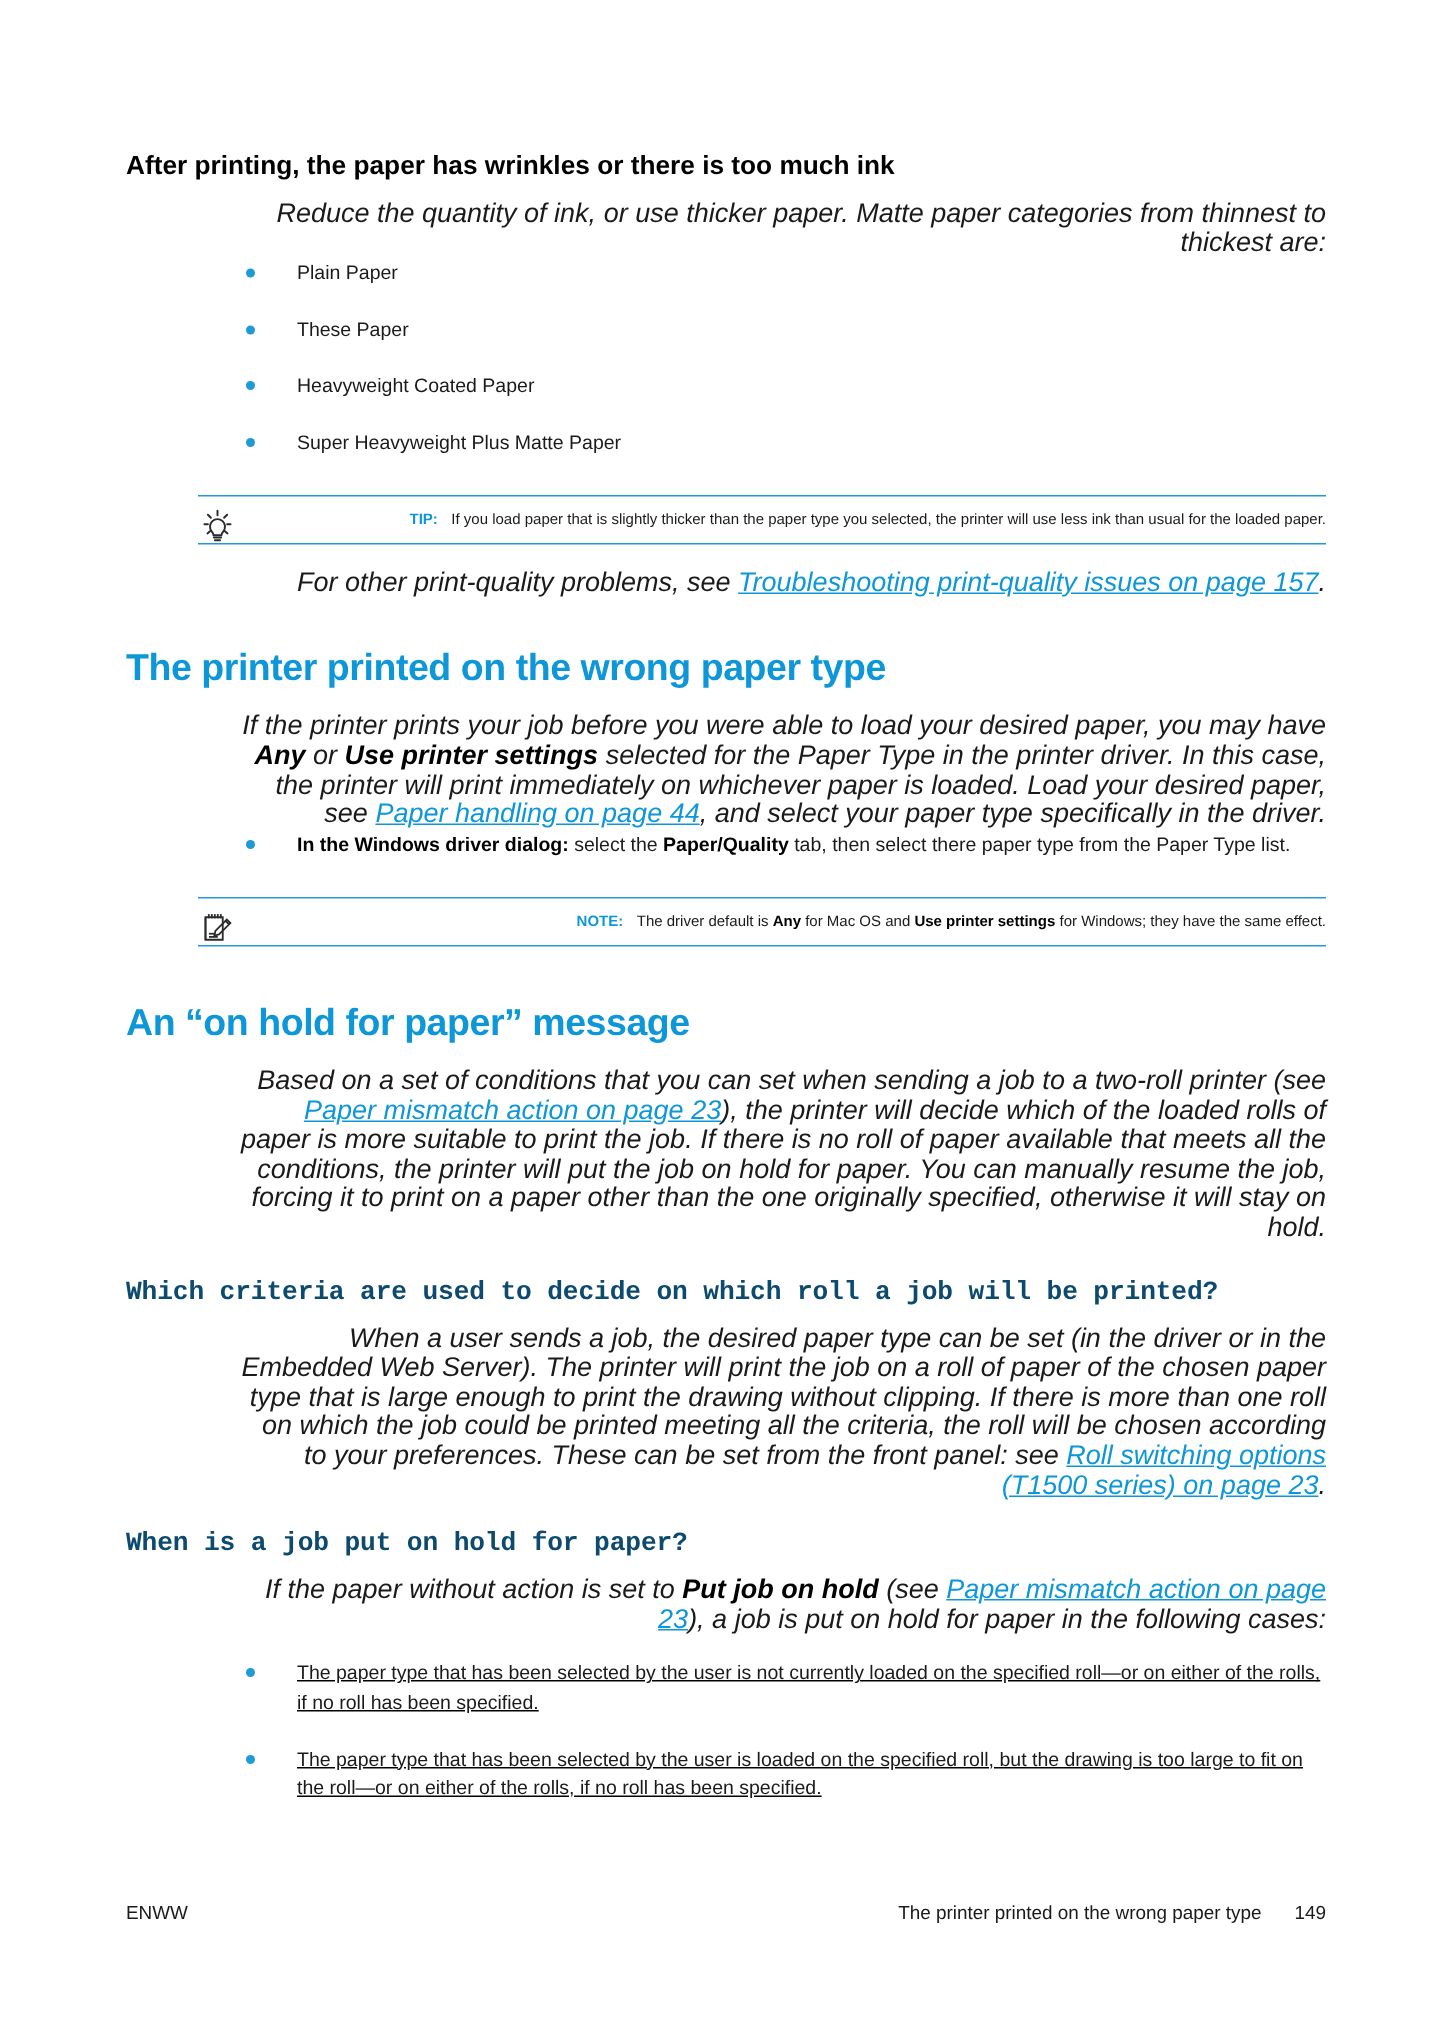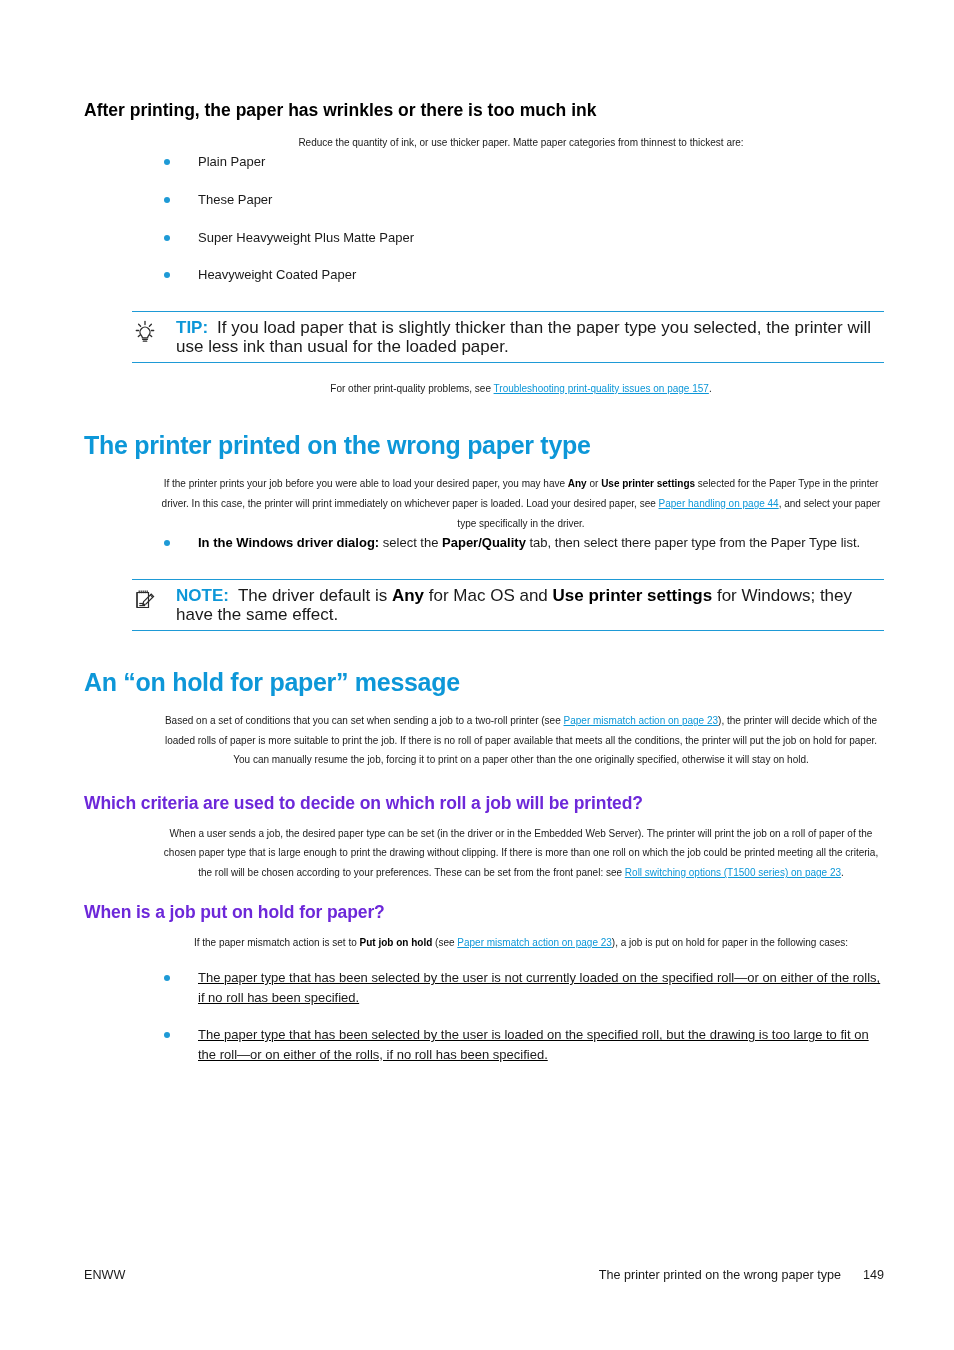--- a/index.html
+++ b/index.html
@@ -36,37 +36,39 @@
     line-height: 30px;
     font-weight: bold;
     color: #0d97d8;
     margin: 0 0 14px 0;
     letter-spacing: -0.3px;
   }
   h2.sub-title {
     font-size: 17.5px;
     line-height: 22px;
     font-weight: bold;
-    color: #6d28d9;
+    color: #0c4a6e;
     margin: 0 0 10px 0;
     letter-spacing: -0.1px;
+    font-family: Liberation Mono, monospace;
   }
   .spacer-h1 { height: 26px; }
 
   
   .body-block {
     margin-left: 74px;
     width: 726px;
   }
   p.para {
-    font-size: 10px;
+    font-size: 18px;
     line-height: 19.6px;
     margin: 0 0 14px 0;
     color: #1a1a1a;
-    text-align: center;
+    text-align: right;
+    font-style: italic;
   }
   p.para:last-child { margin-bottom: 0; }
 
   b, strong { font-weight: bold; color: #000; }
 
   a.xref {
     color: #0d97d8;
     text-decoration: underline;
     text-underline-offset: 1px;
   }
@@ -110,23 +112,24 @@
   }
   .callout .co-icon {
     position: absolute;
     left: 0;
     top: 7px;
     width: 26px;
     height: 26px;
   }
   .callout .co-text {
     margin-left: 44px;
-    font-size: 17px;
+    font-size: 10px;
     line-height: 19.6px;
     color: #1a1a1a;
+    text-align: right;
   }
   .callout .co-label {
     color: #0d97d8;
     font-weight: bold;
     margin-right: 9px;
   }
 
   
   .footer {
     position: absolute;
@@ -160,25 +163,25 @@
       <li>
         <span class="bullet"></span>
         <span>Plain Paper</span>
       </li>
       <li>
         <span class="bullet"></span>
         <span>These Paper</span>
       </li>
       <li>
         <span class="bullet"></span>
+        <span>Heavyweight Coated Paper</span>
+      </li>
+      <li>
+        <span class="bullet"></span>
         <span>Super Heavyweight Plus Matte Paper</span>
-      </li>
-      <li>
-        <span class="bullet"></span>
-        <span>Heavyweight Coated Paper</span>
       </li>
     </ul>
 
     <div style="height:20px;"></div>
 
     <div class="callout">
       <span class="co-icon">
         <svg width="26" height="26" viewBox="0 0 26 26" aria-hidden="true">
           <g stroke="#2b2b2b" stroke-width="1.3" fill="none" stroke-linecap="round">
             <line x1="13" y1="2.5" x2="13" y2="5.5"></line>
@@ -259,21 +262,21 @@
 
     <div class="body-block">
       <p class="para"><span>When a user sends a job, the desired paper type can be set (in the driver or in the Embedded Web Server). The printer will print the job on a roll of paper of the chosen paper type that is large enough to print the drawing without clipping. If there is more than one roll on which the job could be printed meeting all the criteria, the roll will be chosen according to your preferences. These can be set from the front panel: see </span><a class="xref" href="#">Roll switching options (T1500 series) on page 23</a><span>.</span></p>
     </div>
 
     <div style="height:18px;"></div>
 
     <h2 class="sub-title">When is a job put on hold for paper?</h2>
 
     <div class="body-block">
-      <p class="para"><span>If the paper mismatch action is set to </span><b>Put job on hold</b><span> (see </span><a class="xref" href="#">Paper mismatch action on page 23</a><span>), a job is put on hold for paper in the following cases:</span></p>
+      <p class="para"><span>If the paper without action is set to </span><b>Put job on hold</b><span> (see </span><a class="xref" href="#">Paper mismatch action on page 23</a><span>), a job is put on hold for paper in the following cases:</span></p>
     </div>
 
     <ul class="blist" style="margin-top:16px;text-decoration:underline;">
       <li>
         <span class="bullet"></span>
         <span>The paper type that has been selected by the user is not currently loaded on the specified roll—or on either of the rolls, if no roll has been specified.</span>
       </li>
       <li>
         <span class="bullet"></span>
         <span>The paper type that has been selected by the user is loaded on the specified roll, but the drawing is too large to fit on the roll—or on either of the rolls, if no roll has been specified.</span>

